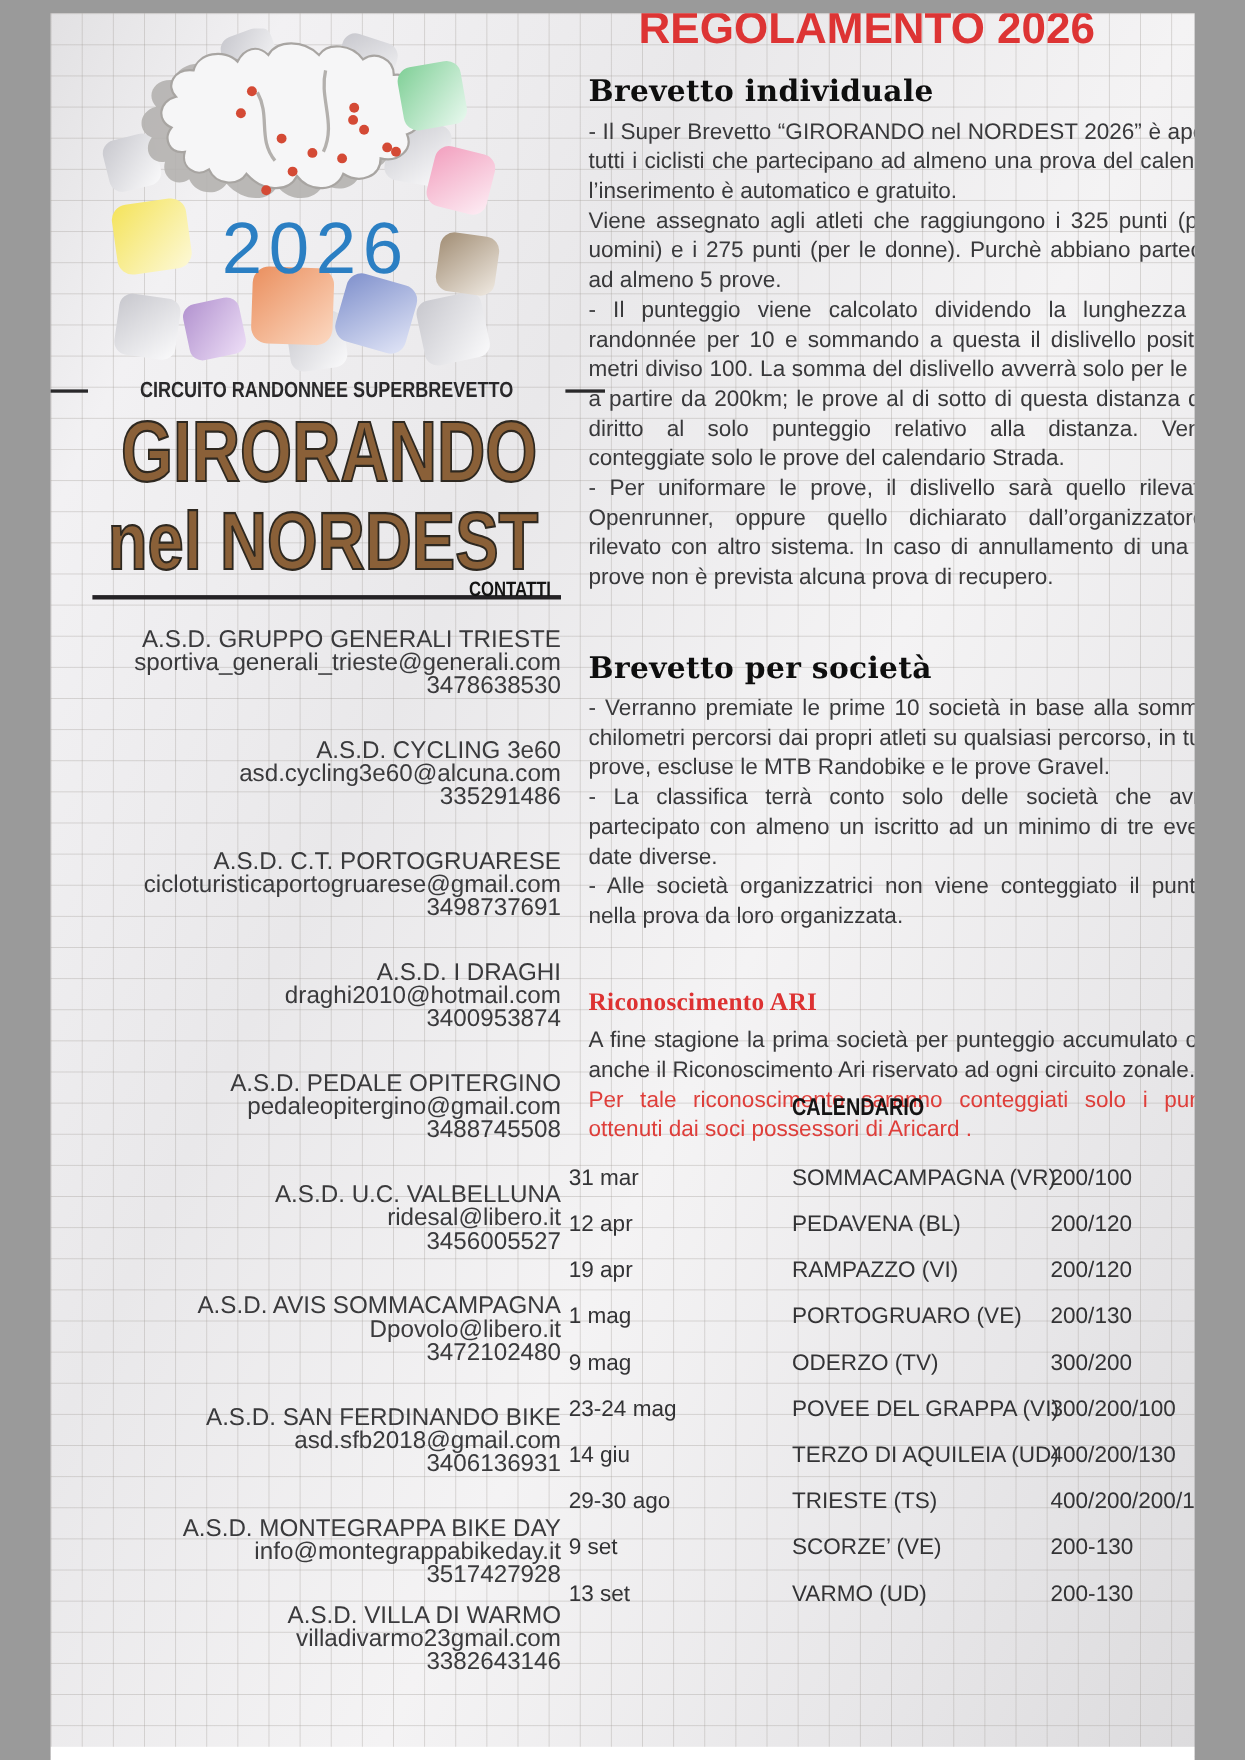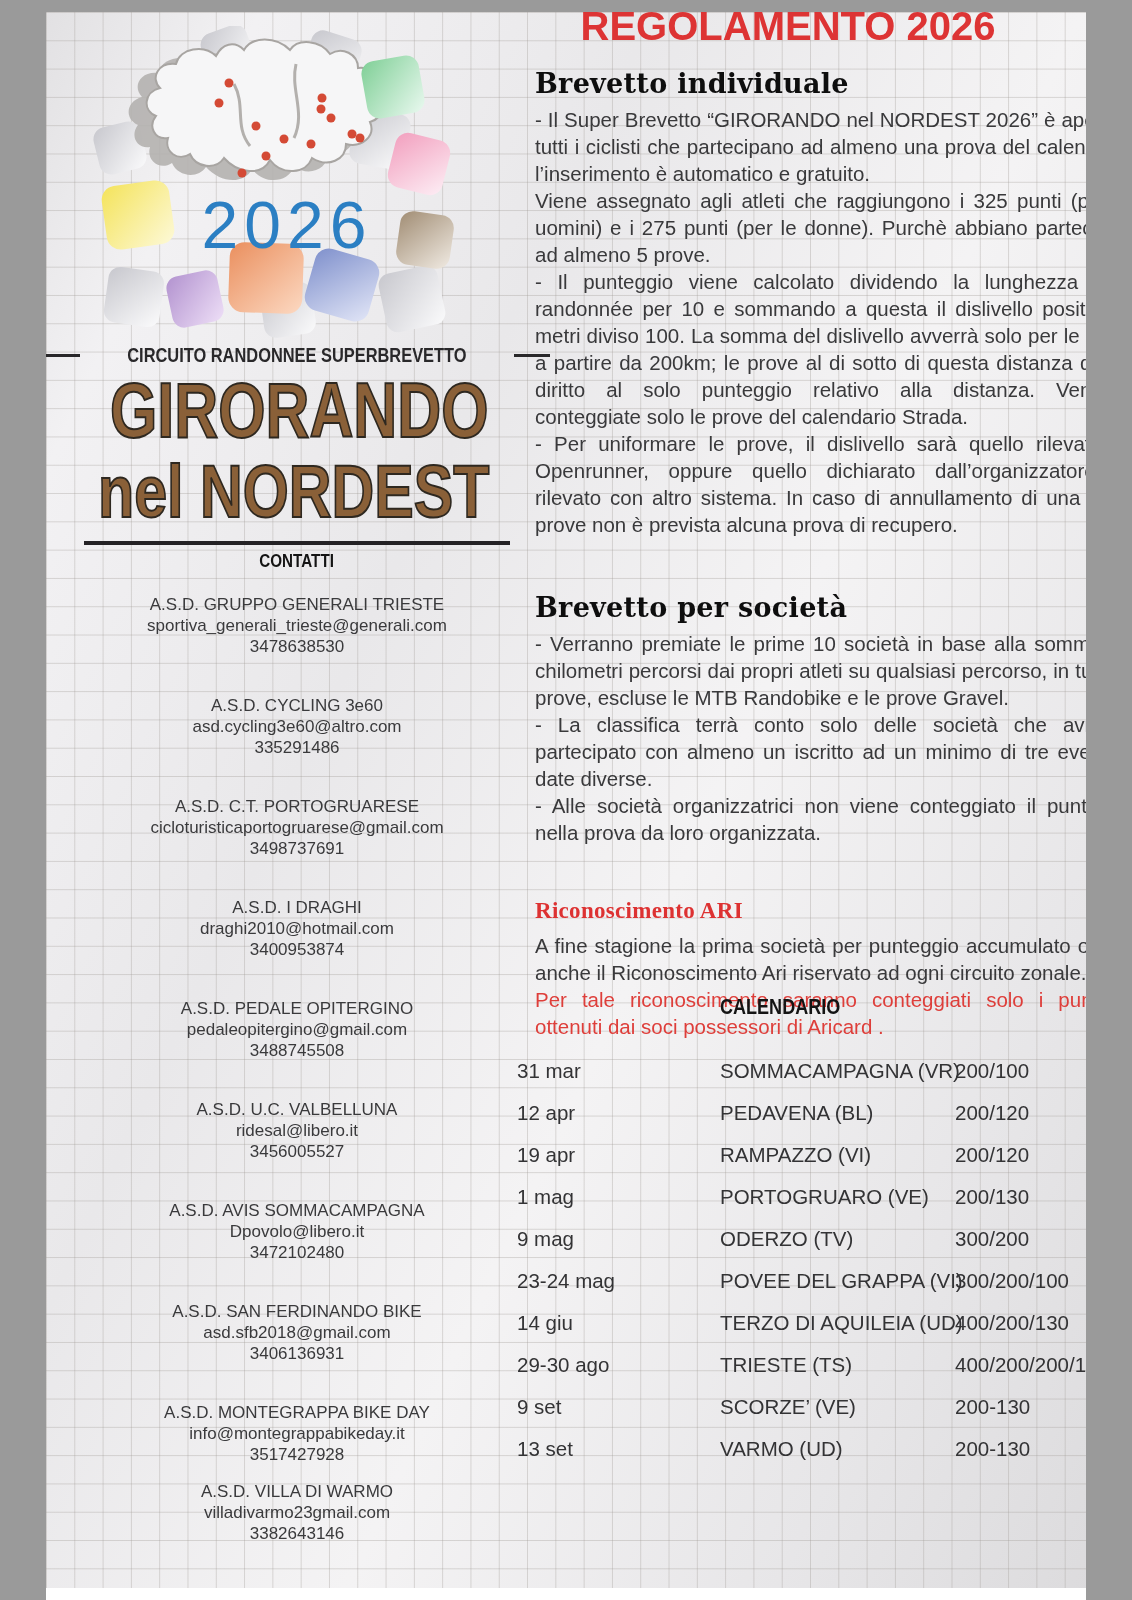--- a/index.html
+++ b/index.html
@@ -40,26 +40,26 @@
   .logo-t1,.logo-t2{
     white-space:nowrap;font-weight:bold;color:#8a6038;
     -webkit-text-stroke:2px #2e2820;text-stroke:2px #2e2820;
     transform-origin:left center;line-height:1;
   }
   .logo-t1{font-size:78px;transform:scaleX(.78);margin:4px 0 0 26px;}
   .logo-t2{font-size:74px;transform:scaleX(.80);margin:6px 0 0 14px;}
   .logo-underline{margin-top:12px;height:4px;background:#242225;width:100%;}
 
   
-  .contacts{position:absolute;left:38px;top:538px;width:426px;text-align:center;color:#3a3a3c;}
+  .contacts{position:absolute;left:38px;top:514px;width:426px;text-align:right;color:#3a3a3c;}
   .contacts-heading{
     display:inline-block;font-size:19px;font-weight:bold;color:#141414;
     transform:scaleX(.8);transform-origin:center;margin-bottom:22px;
   }
-  .contact{font-size:17px;line-height:21px;margin-bottom:38px;}
+  .contact{font-size:22px;line-height:21px;margin-bottom:38px;}
   .contact:nth-last-child(2){margin-bottom:16px;}
   .contact div{white-space:nowrap;}
 
   
   .rules{position:absolute;left:489px;top:56px;width:602px;}
   .section-heading{
     font-family:"DejaVu Serif",serif;font-weight:bold;color:#0e0e0e;
     font-size:27px;margin:0 0 7px 0;letter-spacing:.3px;
   }
   .rules p{margin:0;font-size:20.5px;line-height:27px;text-align:justify;color:#39393b;}
@@ -185,21 +185,21 @@
   <div class="contacts">
     <div class="contacts-heading">CONTATTI</div>
 
     <div class="contact">
       <div>A.S.D. GRUPPO GENERALI TRIESTE</div>
       <div>sportiva_generali_trieste@generali.com</div>
       <div>3478638530</div>
     </div>
     <div class="contact">
       <div>A.S.D. CYCLING 3e60</div>
-      <div>asd.cycling3e60@altro.com</div>
+      <div>asd.cycling3e60@alcuna.com</div>
       <div>335291486</div>
     </div>
     <div class="contact">
       <div>A.S.D. C.T. PORTOGRUARESE</div>
       <div>cicloturisticaportogruarese@gmail.com</div>
       <div>3498737691</div>
     </div>
     <div class="contact">
       <div>A.S.D. I DRAGHI</div>
       <div>draghi2010@hotmail.com</div>

